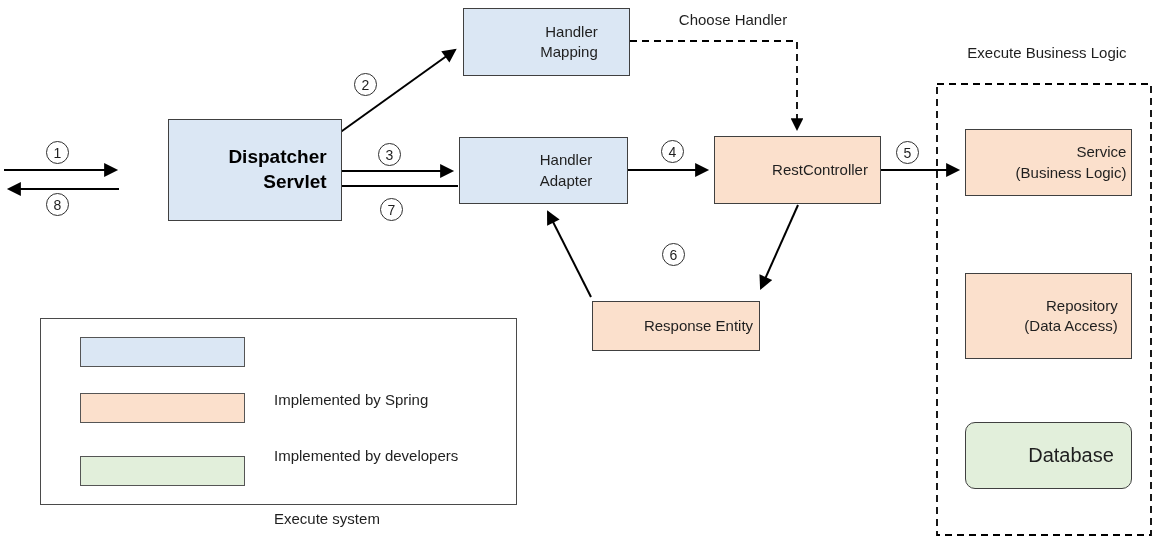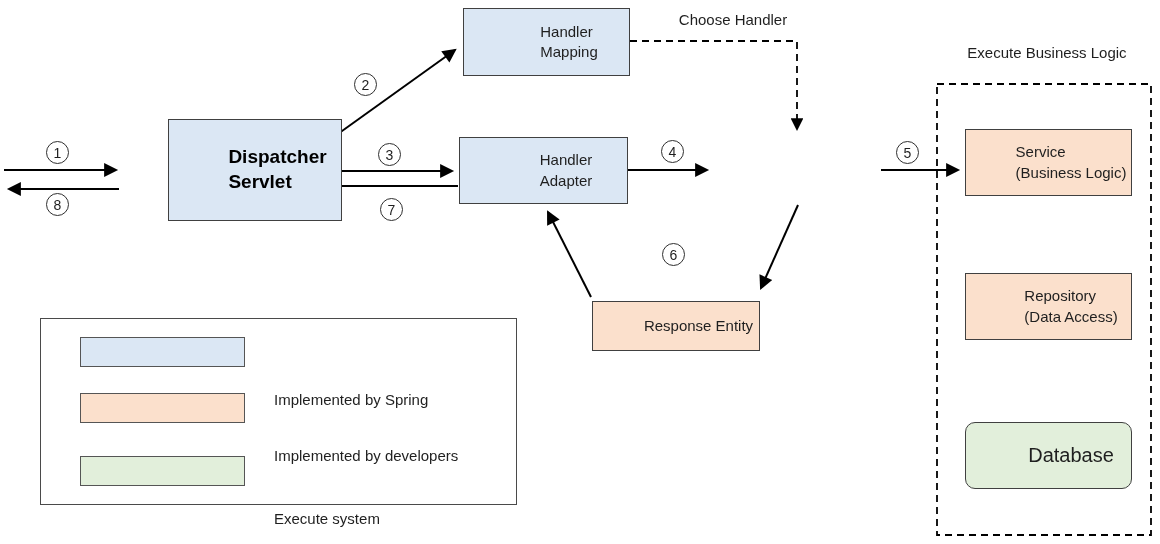--- a/index.html
+++ b/index.html
@@ -3,21 +3,21 @@
 <meta charset="utf-8">
 <style>
   html,body{margin:0;padding:0;background:#fff;}
   .canvas{
     position:relative;width:1160px;height:544px;background:#ffffff;
     font-family:"Liberation Sans", sans-serif;color:#1f1f1f;overflow:hidden;
   }
   svg.wires{position:absolute;left:0;top:0;width:1160px;height:544px;pointer-events:none;}
   .node{
     position:absolute;display:flex;align-items:center;justify-content:center;
-    border:1.6px solid #404040;box-sizing:border-box;text-align:left;
+    border:1.6px solid #404040;box-sizing:border-box;text-align:right;
     font-size:15px;line-height:1.35;white-space:pre-line;padding-left:45px;
   }
   .node.big{font-size:19px;font-weight:bold;color:#000;line-height:1.3;}
   .node.db{font-size:20px;border-radius:10px;}
   .float-label{
     position:absolute;font-size:15px;text-align:center;white-space:nowrap;color:#1f1f1f;
   }
   .step{
     position:absolute;width:23px;height:23px;border:1.4px solid #2f2f2f;border-radius:50%;
     box-sizing:border-box;background:#fff;display:flex;align-items:center;justify-content:center;
@@ -71,27 +71,28 @@
 
   <div class="node big" style="left: 120px; top: 119px; width: 174px; height: 102px; background-color: rgb(219, 231, 244); margin-left: 48px;">Dispatcher
 Servlet</div>
 
   <div class="node" style="left: 463px; top: 8px; width: 167px; height: 68px; background-color: rgb(219, 231, 244);">Handler
 Mapping</div>
 
   <div class="node" style="left: 459px; top: 137px; width: 169px; height: 67px; background-color: rgb(219, 231, 244);">Handler
 Adapter</div>
 
+  <div class="node" style="left: 714px; top: 136px; width: 167px; height: 68px; background-color: rgb(251, 224, 204);">RestController</div>
 
   <div class="node" style="left: 592px; top: 273px; width: 168px; height: 50px; background-color: rgb(251, 224, 204); margin-top: 28px;">Response Entity</div>
 
   <div class="node" style="left: 965px; top: 129px; width: 167px; height: 67px; background-color: rgb(251, 224, 204);">Service
 (Business Logic)</div>
 
-  <div class="node" style="left: 965px; top: 273px; width: 167px; height: 67px; background-color: rgb(251, 224, 204);">Repository
+  <div class="node" style="left: 965px; top: 273px; width: 167px; height: 86px; background-color: rgb(251, 224, 204);">Repository
 (Data Access)</div>
 
   <div class="node db" style="left: 965px; top: 422px; width: 167px; height: 67px; background-color: rgb(226, 239, 219);">Database</div>
 
   <div class="float-label" style="left:650px;top:11px;width:166px;">Choose Handler</div>
 
   <div class="float-label" style="left:947px;top:44px;width:200px;">Execute Business Logic</div>
 
   <span class="step" style="left:46px;top:141px;">1</span>
   <span class="step" style="left:354px;top:73px;">2</span>

